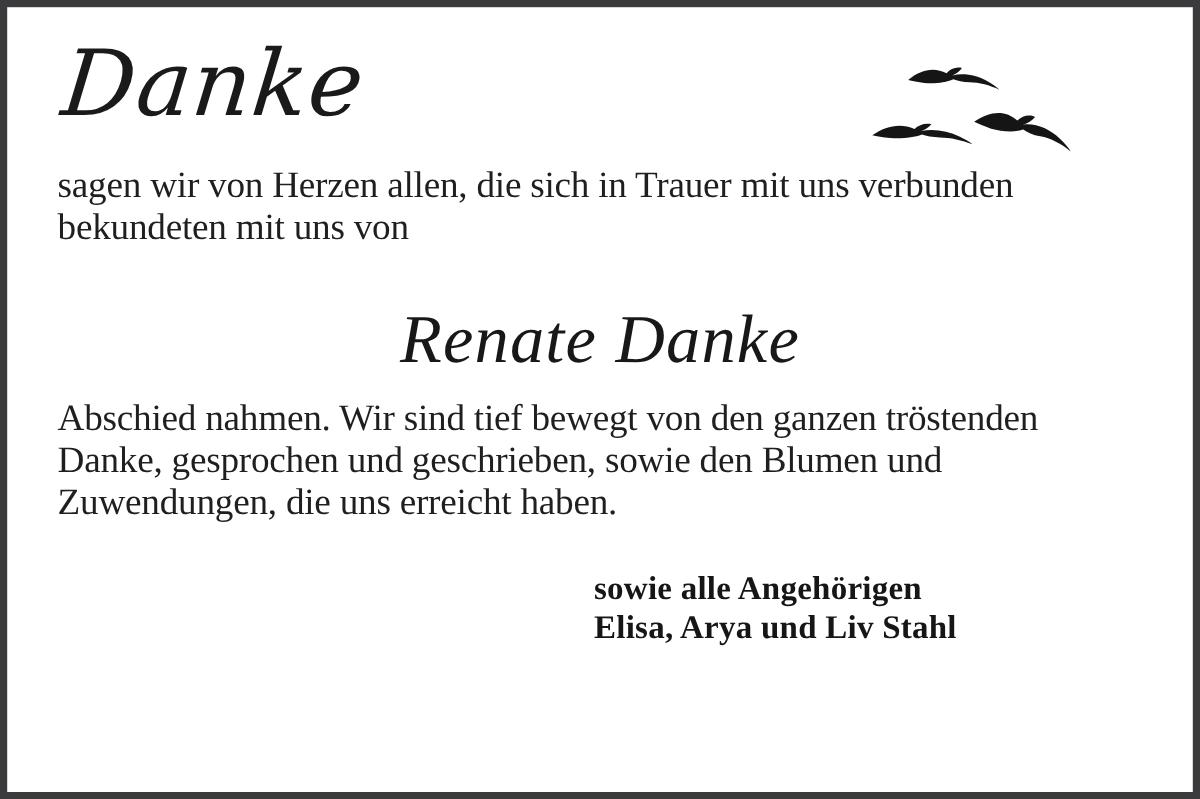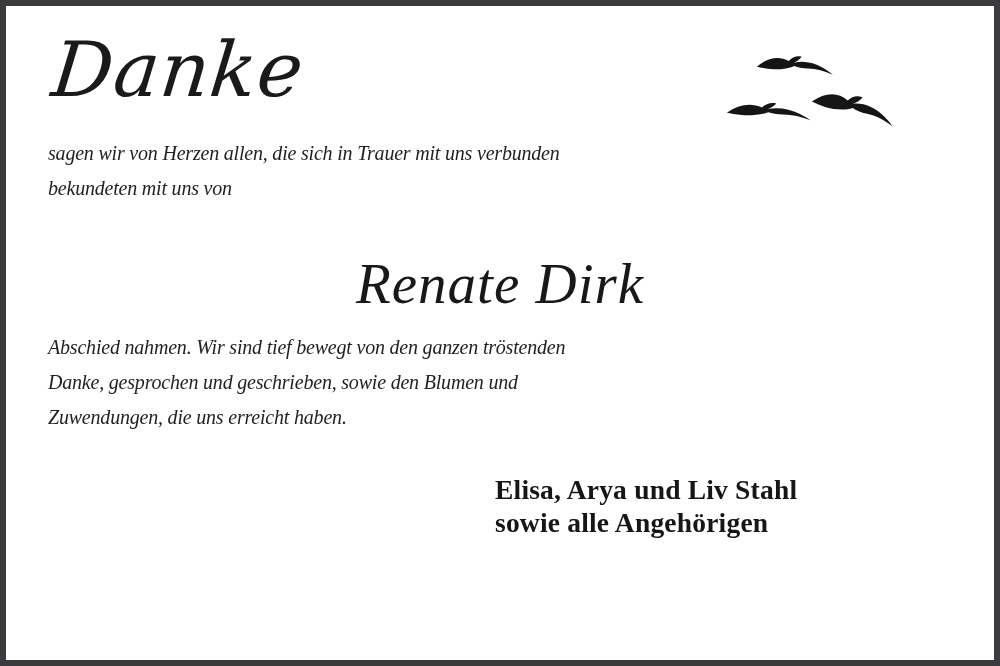--- a/index.html
+++ b/index.html
@@ -35,26 +35,25 @@
     position: absolute;
     left: 712px;
     top: 42px;
     width: 195px;
     height: 84px;
   }
   .birds path { fill: #151515; }
   .para {
     position: absolute;
     left: 42px;
-    font-size: 20px;
+    font-size: 31px;
     line-height: 35px;
     letter-spacing: -0.2px;
     color: #1f1f1f;
     white-space: nowrap;
-    font-style: italic;
   }
   .para-intro { top: 130px; }
   .para-closing { top: 324px; }
   .deceased-name {
     position: absolute;
     left: 0;
     top: 244px;
     width: 100%;
     text-align: center;
     font-style: italic;
@@ -104,26 +103,26 @@
     <g>
       <use href="#gull" transform="translate(96,36) rotate(10) scale(0.88,0.80)"></use>
     </g>
   </svg>
 
   <div class="para para-intro">
     <div>sagen wir von Herzen allen, die sich in Trauer mit uns verbunden</div>
     <div>bekundeten mit uns von</div>
   </div>
 
-  <div class="deceased-name">Renate Dirk</div>
+  <div class="deceased-name">Renate Danke</div>
 
   <div class="para para-closing">
     <div>Abschied nahmen. Wir sind tief bewegt von den ganzen tröstenden</div>
     <div>Danke, gesprochen und geschrieben, sowie den Blumen und</div>
     <div>Zuwendungen, die uns erreicht haben.</div>
   </div>
 
   <div class="mourners">
+    <div>sowie alle Angehörigen</div>
     <div>Elisa, Arya und Liv Stahl</div>
-    <div>sowie alle Angehörigen</div>
   </div>
 
 </div>
 
 </body></html>

